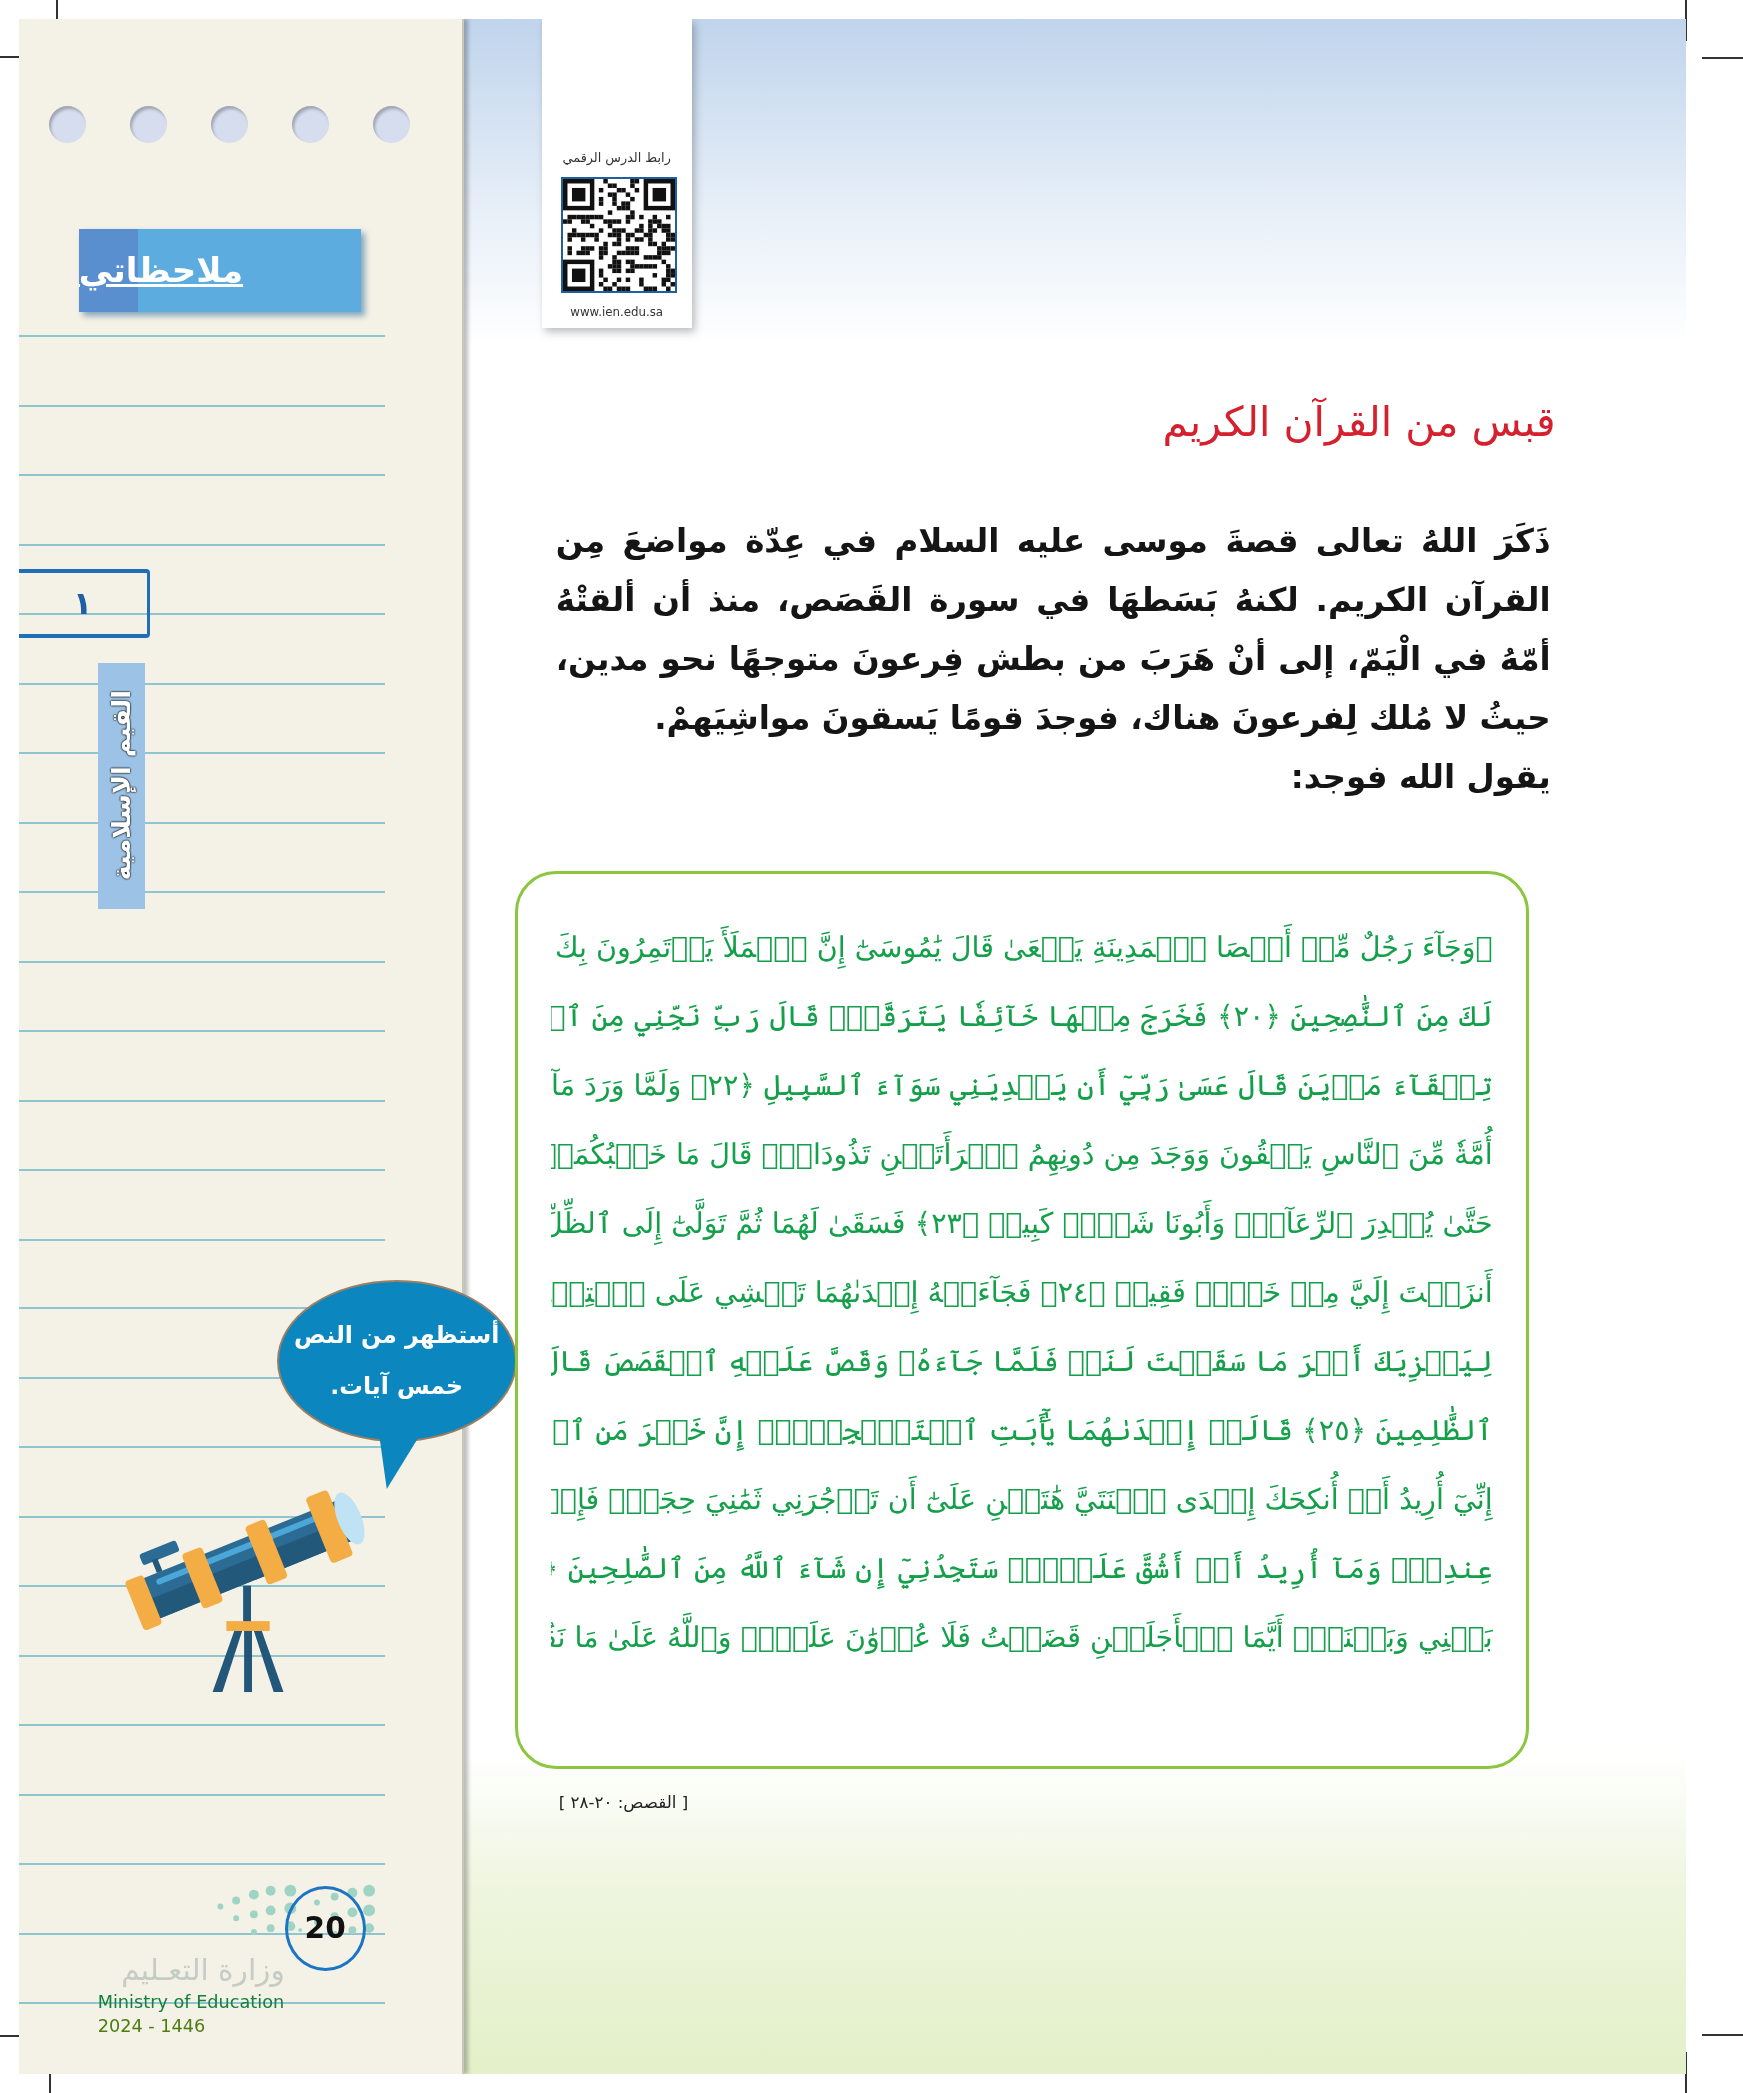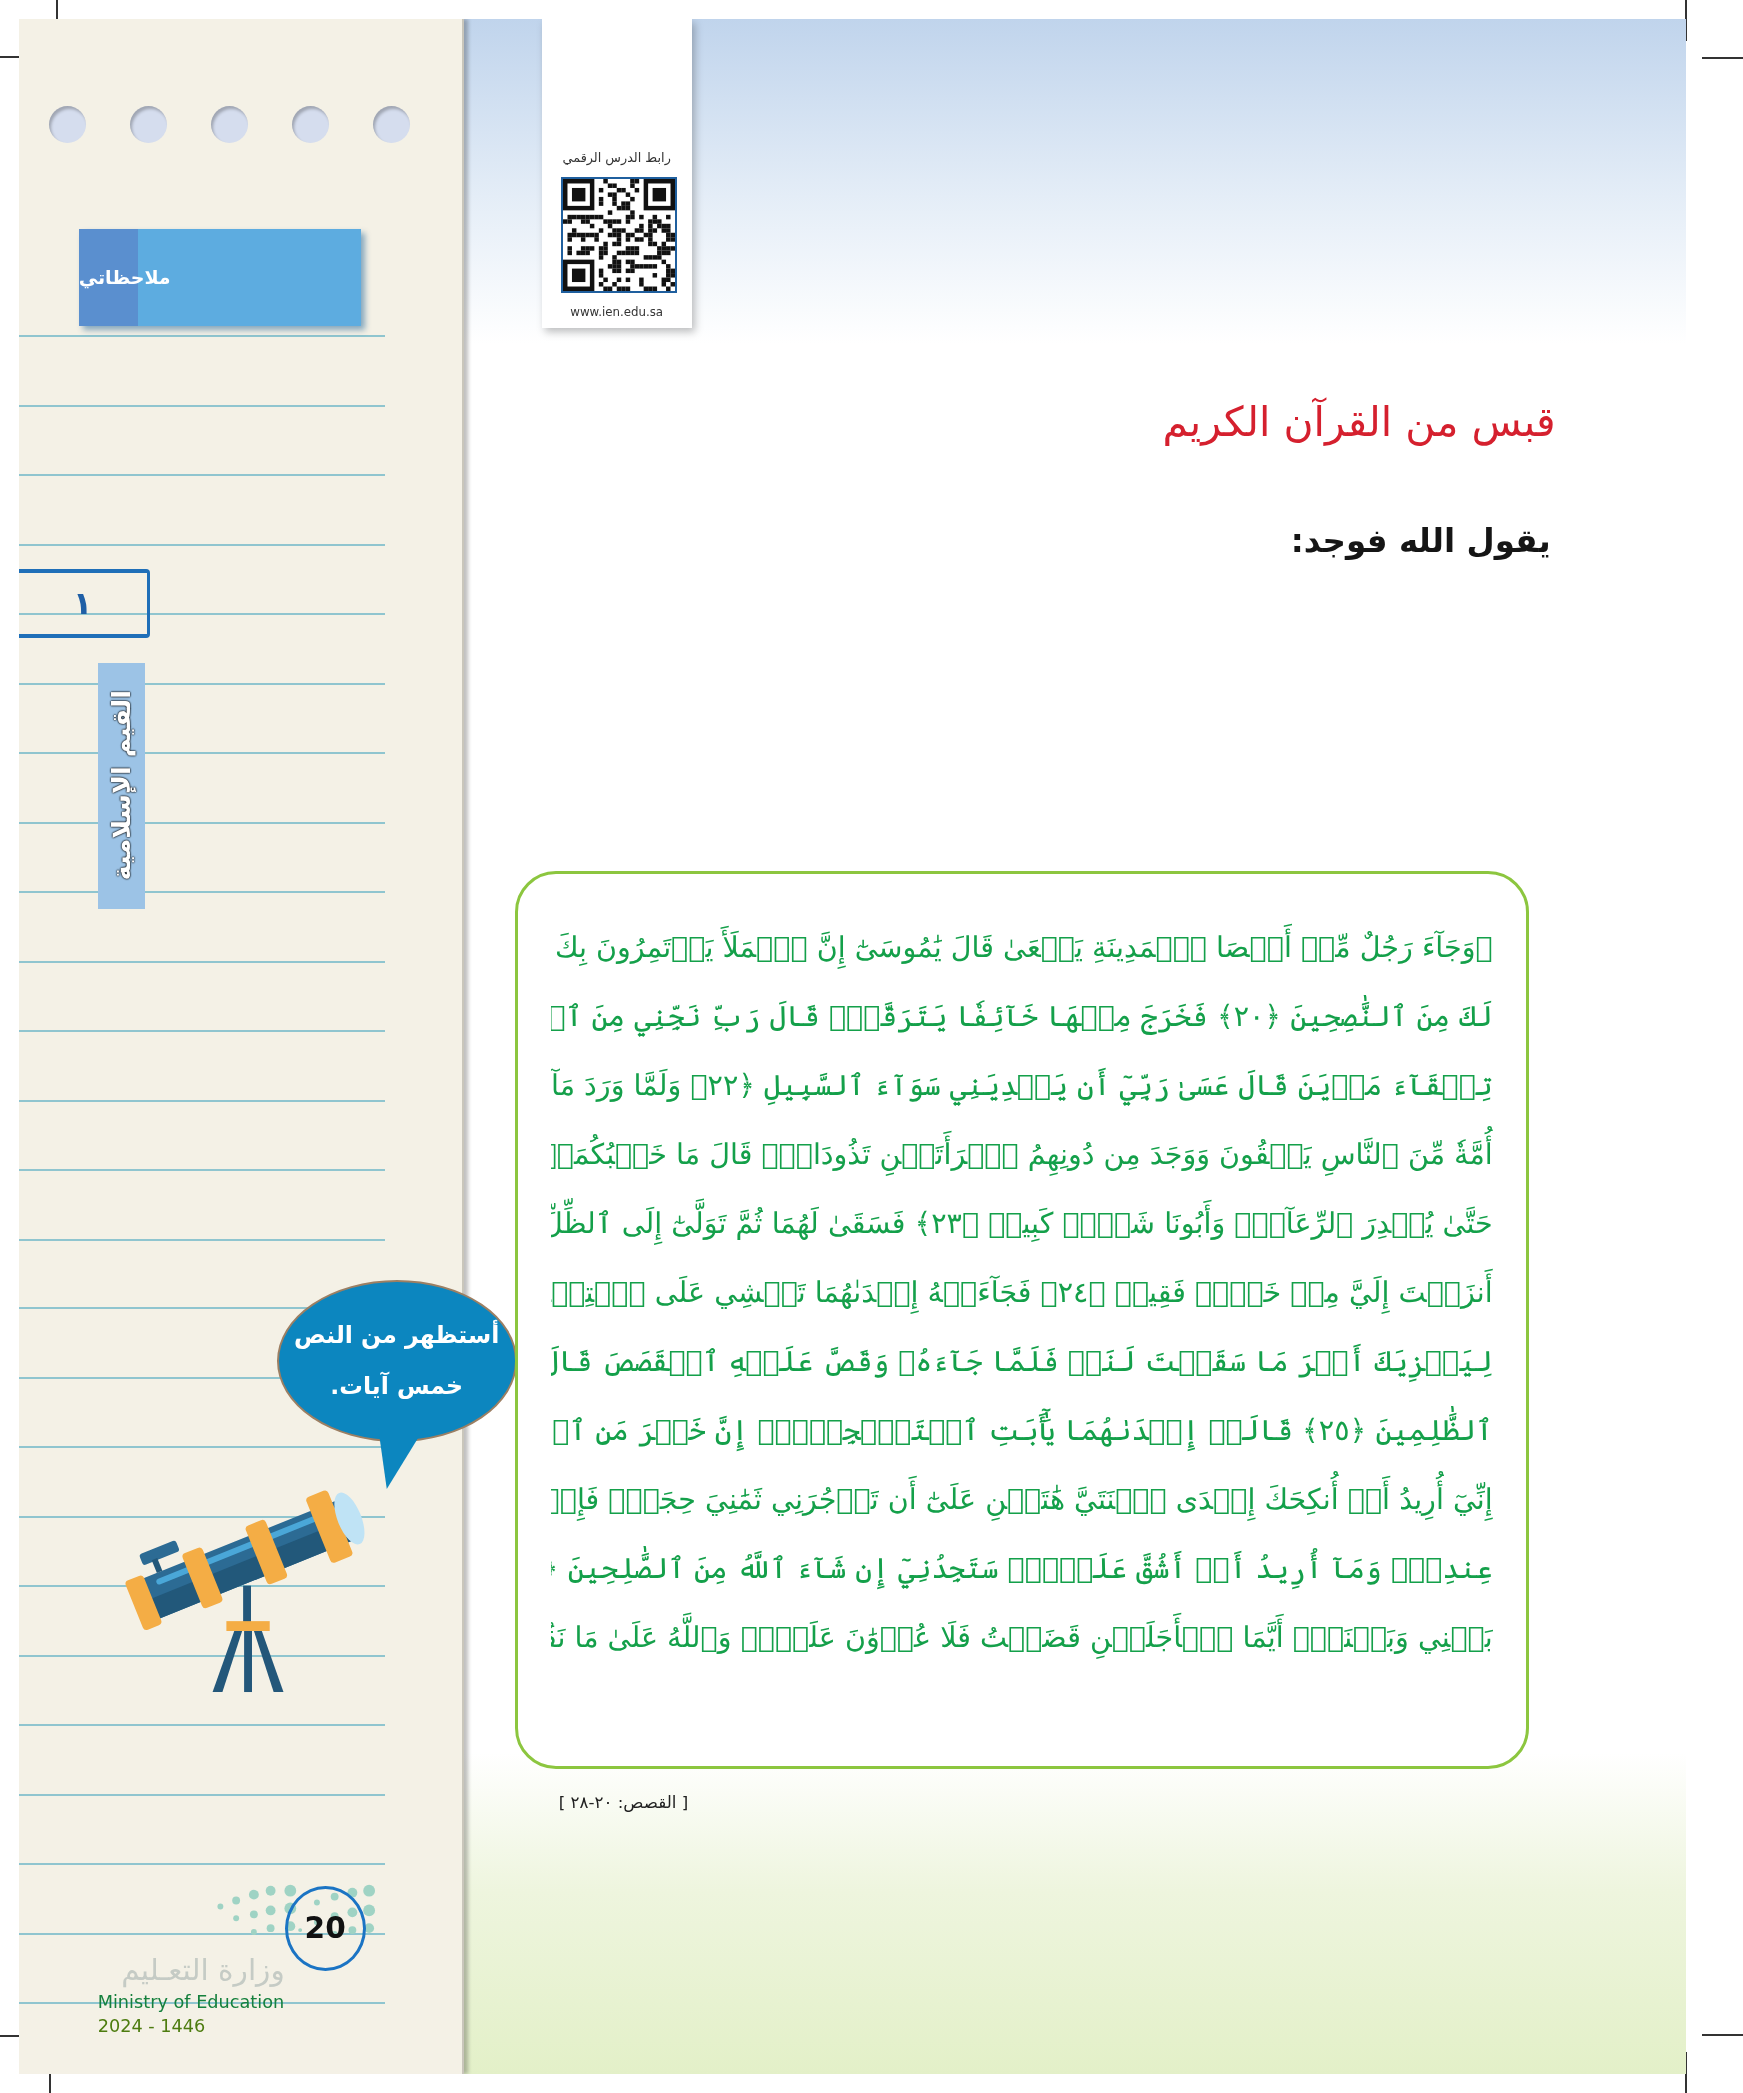--- a/index.html
+++ b/index.html
@@ -20,26 +20,27 @@
     background: #f4f1e6;
     box-shadow: 3.9px 0 3.9px rgba(0,0,0,0.25);
     border-right: 2px solid #c9c6bb;
   }
   .hole {
     position: absolute; top: 87px; width: 37px; height: 37px; border-radius: 50%;
     background: #d5ddee; box-shadow: inset 2px 3px 3px rgba(0,0,0,0.25);
   }
   .nline { position: absolute; left: 0; width: 366px; height: 2px; background: #8fc5cf; }
   .notes-tab {
-    position: absolute; left: 60px; top: 210px; width: 282px; height: 97px;
+    position: absolute; left: 60px; top: 210px; width: 282px; height: 83px;
     background: linear-gradient(to right, #5a8fcf 0 59px, #5dace0 59px);
     box-shadow: 3.9px 3.9px 5.9px rgba(0,80,140,0.45);
-    color: #fff; font-weight: bold; font-size: 19px;
+    color: #fff; font-weight: bold; font-size: 34px;
     display: flex; align-items: center; justify-content: flex-end; padding-right: 25.6px; box-sizing: border-box;
     direction: rtl;
+    text-decoration: underline;
   }
   .chapter-box {
     position: absolute; left: 0; top: 550px; width: 128px; height: 61px;
     border-top: 4.9px solid #1f6fb8; border-bottom: 4.9px solid #1f6fb8; border-right: 3px solid #1f6fb8;
     border-radius: 0 3.9px 3.9px 0;
     color: #1f5fa6; font-size: 31.5px; font-weight: bold;
     display: flex; align-items: center; justify-content: center;
   }
   .subject-tape {
     position: absolute; left: 79px; top: 644px; width: 47px; height: 246px;
@@ -439,20 +440,21 @@
           <rect x="23" y="24" width="1" height="1" fill="#111"></rect>
         </svg>
     </div>
     <div class="qr-url">www.ien.edu.sa</div>
   </div>
 
 
   <div class="section-title">قبس من القرآن الكريم</div>
 
   <div class="intro">
+    <p>ذَكَرَ اللهُ تعالى قصةَ موسى عليه السلام في عِدّة مواضعَ مِن القرآن الكريم. لكنهُ بَسَطهَا في سورة القَصَص، منذ أن ألقتْهُ أمّهُ في الْيَمّ، إلى أنْ هَرَبَ من بطش فِرعونَ متوجهًا نحو مدين، حيثُ لا مُلك لِفرعونَ هناك، فوجدَ قومًا يَسقونَ مواشِيَهمْ.</p>
     <p>يقول الله فوجد:</p>
   </div>
 
   <div class="verse-box">
     <div class="verse-line">﴿وَجَآءَ رَجُلٌ مِّنۡ أَقۡصَا ٱلۡمَدِينَةِ يَسۡعَىٰ قَالَ يَٰمُوسَىٰٓ إِنَّ ٱلۡمَلَأَ يَأۡتَمِرُونَ بِكَ لِيَقۡتُلُوكَ فَٱخۡرُجۡ إِنِّي</div>
     <div class="verse-line">لَكَ مِنَ ٱلنَّٰصِحِينَ ﴿٢٠﴾ فَخَرَجَ مِنۡهَا خَآئِفٗا يَتَرَقَّبُۖ قَالَ رَبِّ نَجِّنِي مِنَ ٱلۡقَوۡمِ ٱلظَّٰلِمِينَ ﴿٢١﴾ وَلَمَّا تَوَجَّهَ</div>
     <div class="verse-line">تِلۡقَآءَ مَدۡيَنَ قَالَ عَسَىٰ رَبِّيٓ أَن يَهۡدِيَنِي سَوَآءَ ٱلسَّبِيلِ ﴿٢٢﴾ وَلَمَّا وَرَدَ مَآءَ مَدۡيَنَ وَجَدَ عَلَيۡهِ</div>
     <div class="verse-line">أُمَّةٗ مِّنَ ٱلنَّاسِ يَسۡقُونَ وَوَجَدَ مِن دُونِهِمُ ٱمۡرَأَتَيۡنِ تَذُودَانِۖ قَالَ مَا خَطۡبُكُمَاۖ قَالَتَا لَا نَسۡقِي</div>
     <div class="verse-line">حَتَّىٰ يُصۡدِرَ ٱلرِّعَآءُۖ وَأَبُونَا شَيۡخٞ كَبِيرٞ ﴿٢٣﴾ فَسَقَىٰ لَهُمَا ثُمَّ تَوَلَّىٰٓ إِلَى ٱلظِّلِّ فَقَالَ رَبِّ إِنِّي لِمَآ</div>
     <div class="verse-line">أَنزَلۡتَ إِلَيَّ مِنۡ خَيۡرٖ فَقِيرٞ ﴿٢٤﴾ فَجَآءَتۡهُ إِحۡدَىٰهُمَا تَمۡشِي عَلَى ٱسۡتِحۡيَآءٖ قَالَتۡ إِنَّ أَبِي يَدۡعُوكَ</div>

